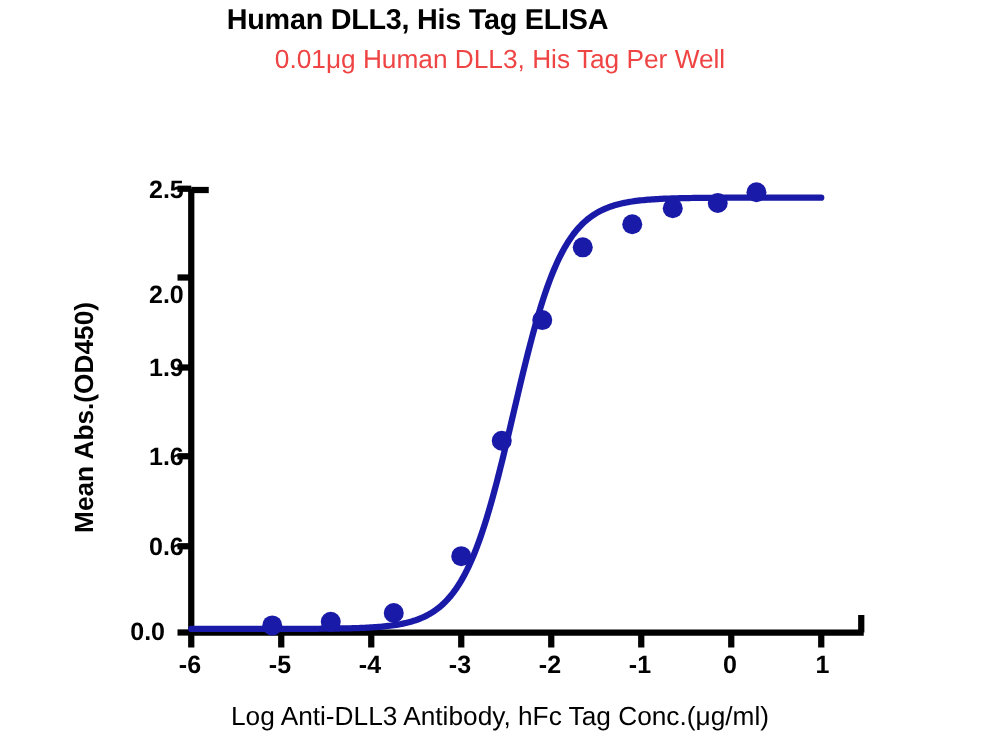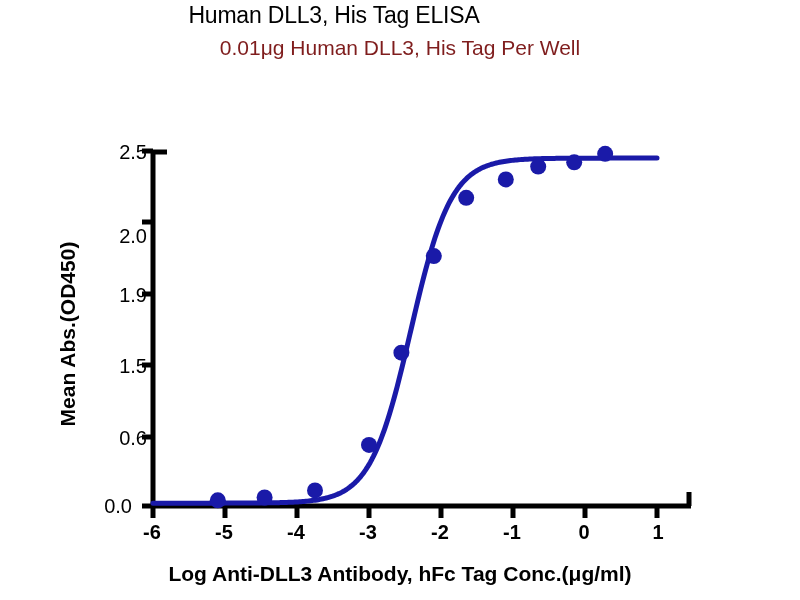--- a/index.html
+++ b/index.html
@@ -20,33 +20,33 @@
     height: 600px;
     background: #ffffff;
   }
   .title {
     position: absolute;
     left: 0;
     top: 2px;
     width: 668px;
     text-align: center;
     font-size: 23px;
-    font-weight: normal;
+    font-weight: bold;
     letter-spacing: -0.2px;
     color: #000000;
   }
   .subtitle {
     position: absolute;
     left: 0;
     top: 36px;
     width: 800px;
     text-align: center;
     font-size: 21px;
     font-weight: normal;
-    color: #7f1d1d;
+    color: #ef4444;
   }
   .ylabel {
     position: absolute;
     left: -82px;
     top: 322px;
     width: 300px;
     text-align: center;
     font-size: 21px;
     font-weight: bold;
     transform: rotate(-90deg);
@@ -54,29 +54,29 @@
     color: #000000;
     white-space: nowrap;
   }
   .xlabel {
     position: absolute;
     left: 0;
     top: 562px;
     width: 800px;
     text-align: center;
     font-size: 21px;
-    font-weight: bold;
+    font-weight: normal;
     color: #000000;
     white-space: nowrap;
   }
   .ytick-label {
     position: absolute;
     text-align: right;
     font-size: 20px;
-    font-weight: normal;
+    font-weight: bold;
     color: #000000;
     width: 52px;
   }
   .xtick-label {
     position: absolute;
     text-align: center;
     font-size: 20px;
     font-weight: bold;
     color: #000000;
     width: 40px;
@@ -94,21 +94,21 @@
 
   <div class="title">Human DLL3, His Tag ELISA</div>
   <div class="subtitle">0.01μg Human DLL3, His Tag Per Well</div>
 
   <div class="ylabel">Mean Abs.(OD450)</div>
   <div class="xlabel">Log Anti-DLL3 Antibody, hFc Tag Conc.(μg/ml)</div>
 
   <div class="ytick-label" style="left:95px; top:141px;">2.5</div>
   <div class="ytick-label" style="left:95px; top:225px;">2.0</div>
   <div class="ytick-label" style="left:95px; top:284px;">1.9</div>
-  <div class="ytick-label" style="left:95px; top:355px;">1.5</div>
+  <div class="ytick-label" style="left:95px; top:355px;">1.6</div>
   <div class="ytick-label" style="left:95px; top:427px;">0.6</div>
   <div class="ytick-label" style="left:80px; top:495px;">0.0</div>
 
   <div class="xtick-label" style="left:132px; top:521px;">-6</div>
   <div class="xtick-label" style="left:204px; top:521px;">-5</div>
   <div class="xtick-label" style="left:276px; top:521px;">-4</div>
   <div class="xtick-label" style="left:348px; top:521px;">-3</div>
   <div class="xtick-label" style="left:420px; top:521px;">-2</div>
   <div class="xtick-label" style="left:492px; top:521px;">-1</div>
   <div class="xtick-label" style="left:564px; top:521px;">0</div>

